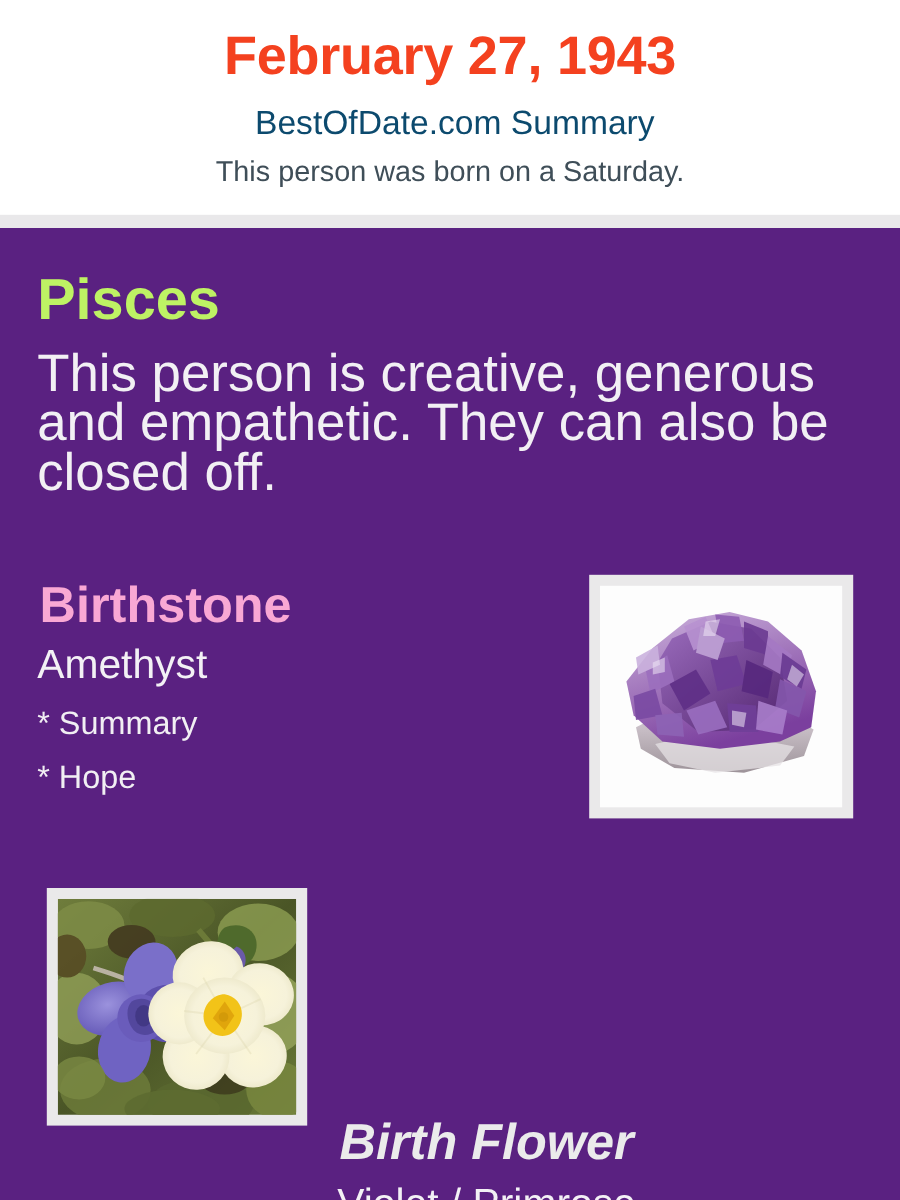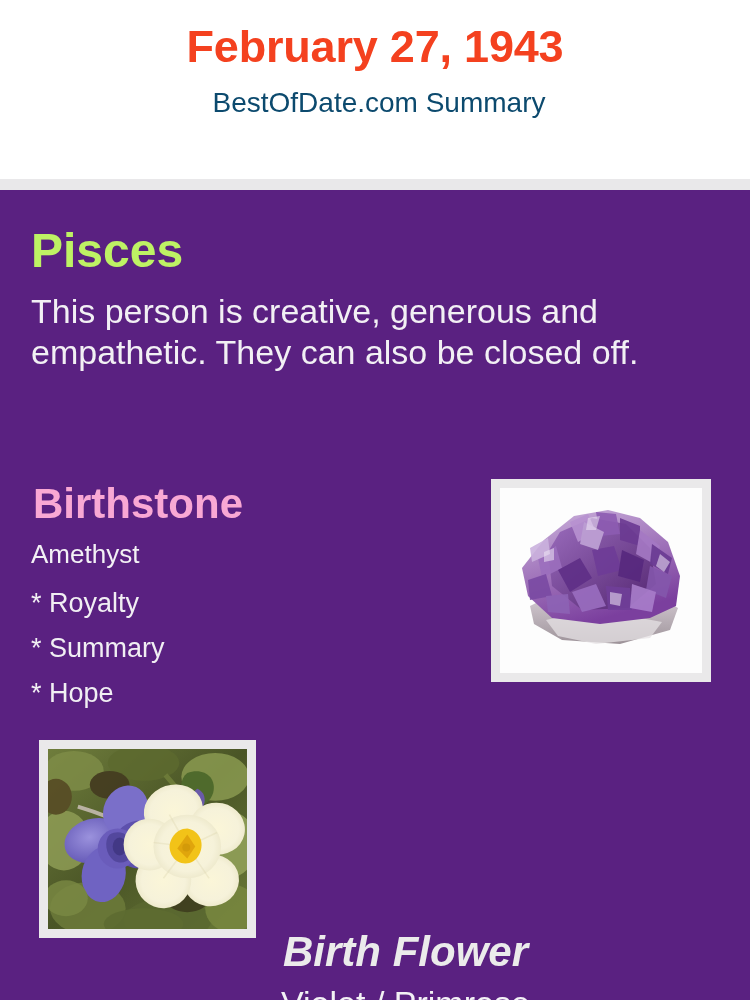--- a/index.html
+++ b/index.html
@@ -86,39 +86,39 @@
     font-size: 48px;
     font-weight: bold;
     color: #bef264;
     line-height: 56px;
     letter-spacing: 0px;
   }
   .zodiac-desc {
     position: absolute;
     left: 31px; top: 101px;
     width: 680px;
-    font-size: 34px;
+    font-size: 44px;
     font-weight: normal;
     color: #f2f0f4;
     line-height: 41px;
   }
 
   
   .stone-title {
     position: absolute;
     left: 33px; top: 290px;
     font-size: 42px;
     font-weight: bold;
     color: #f9a8d4;
     line-height: 48px;
   }
   .stone-name {
     position: absolute;
     left: 31px; top: 344px;
-    font-size: 26px;
+    font-size: 34px;
     font-weight: normal;
     color: #f3f1f5;
     line-height: 40px;
   }
   .stone-list {
     position: absolute;
     left: 31px; top: 391px;
     margin: 0; padding: 0;
     list-style: none;
   }
@@ -182,33 +182,33 @@
   .flower-art { position: absolute; inset: 0; }
 </style>
 </head>
 <body>
 
 <div class="page">
 
   <div class="header">
     <div class="header-date">February 27, 1943</div>
     <div class="header-site">BestOfDate.com Summary</div>
+    <div class="header-note">This person was born on a Saturday.</div>
   </div>
 
   <div class="divider"></div>
 
   <div class="body-panel">
 
     <div class="zodiac-title">Pisces</div>
     <div class="zodiac-desc">This person is creative, generous and empathetic. They can also be closed off.</div>
 
     <div class="stone-title">Birthstone</div>
     <div class="stone-name">Amethyst</div>
     <ul class="stone-list">
-      <li>* Royalty</li>
       <li>* Summary</li>
       <li>* Hope</li>
     </ul>
 
     <div class="flower-title">Birth Flower</div>
     <div class="flower-name">Violet / Primrose</div>
 
   </div>
 
   <div class="photo-frame" id="amethyst-frame">

